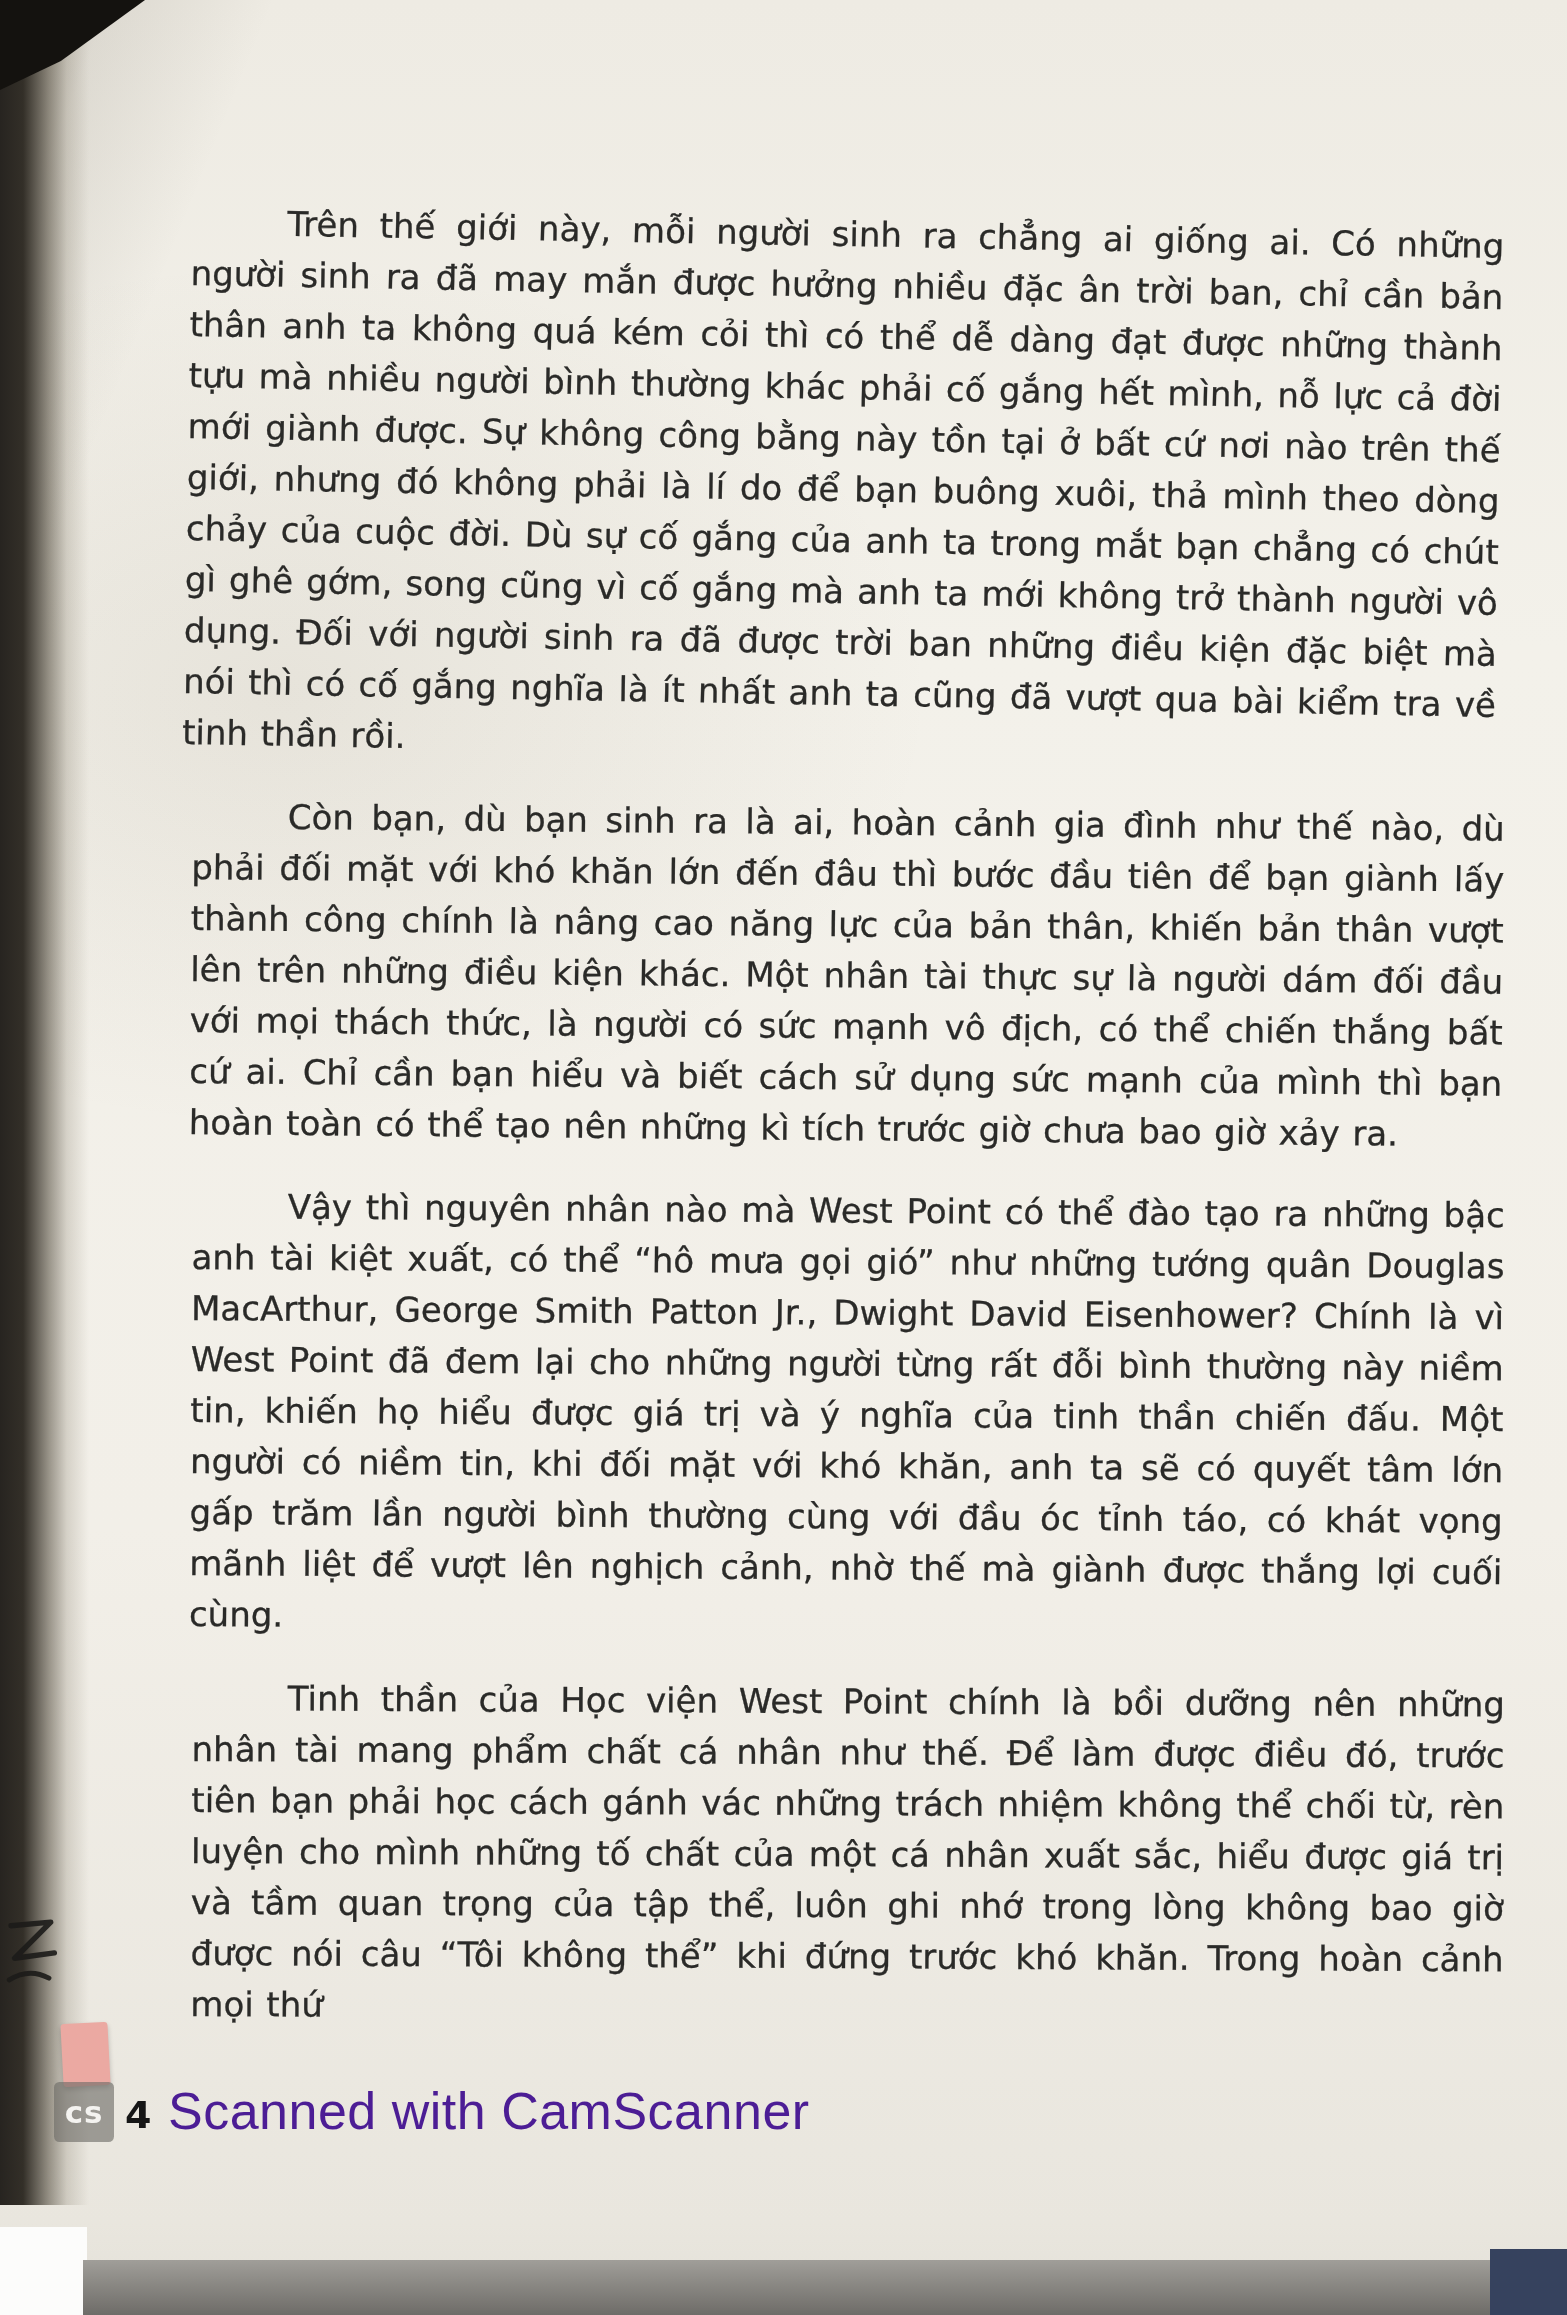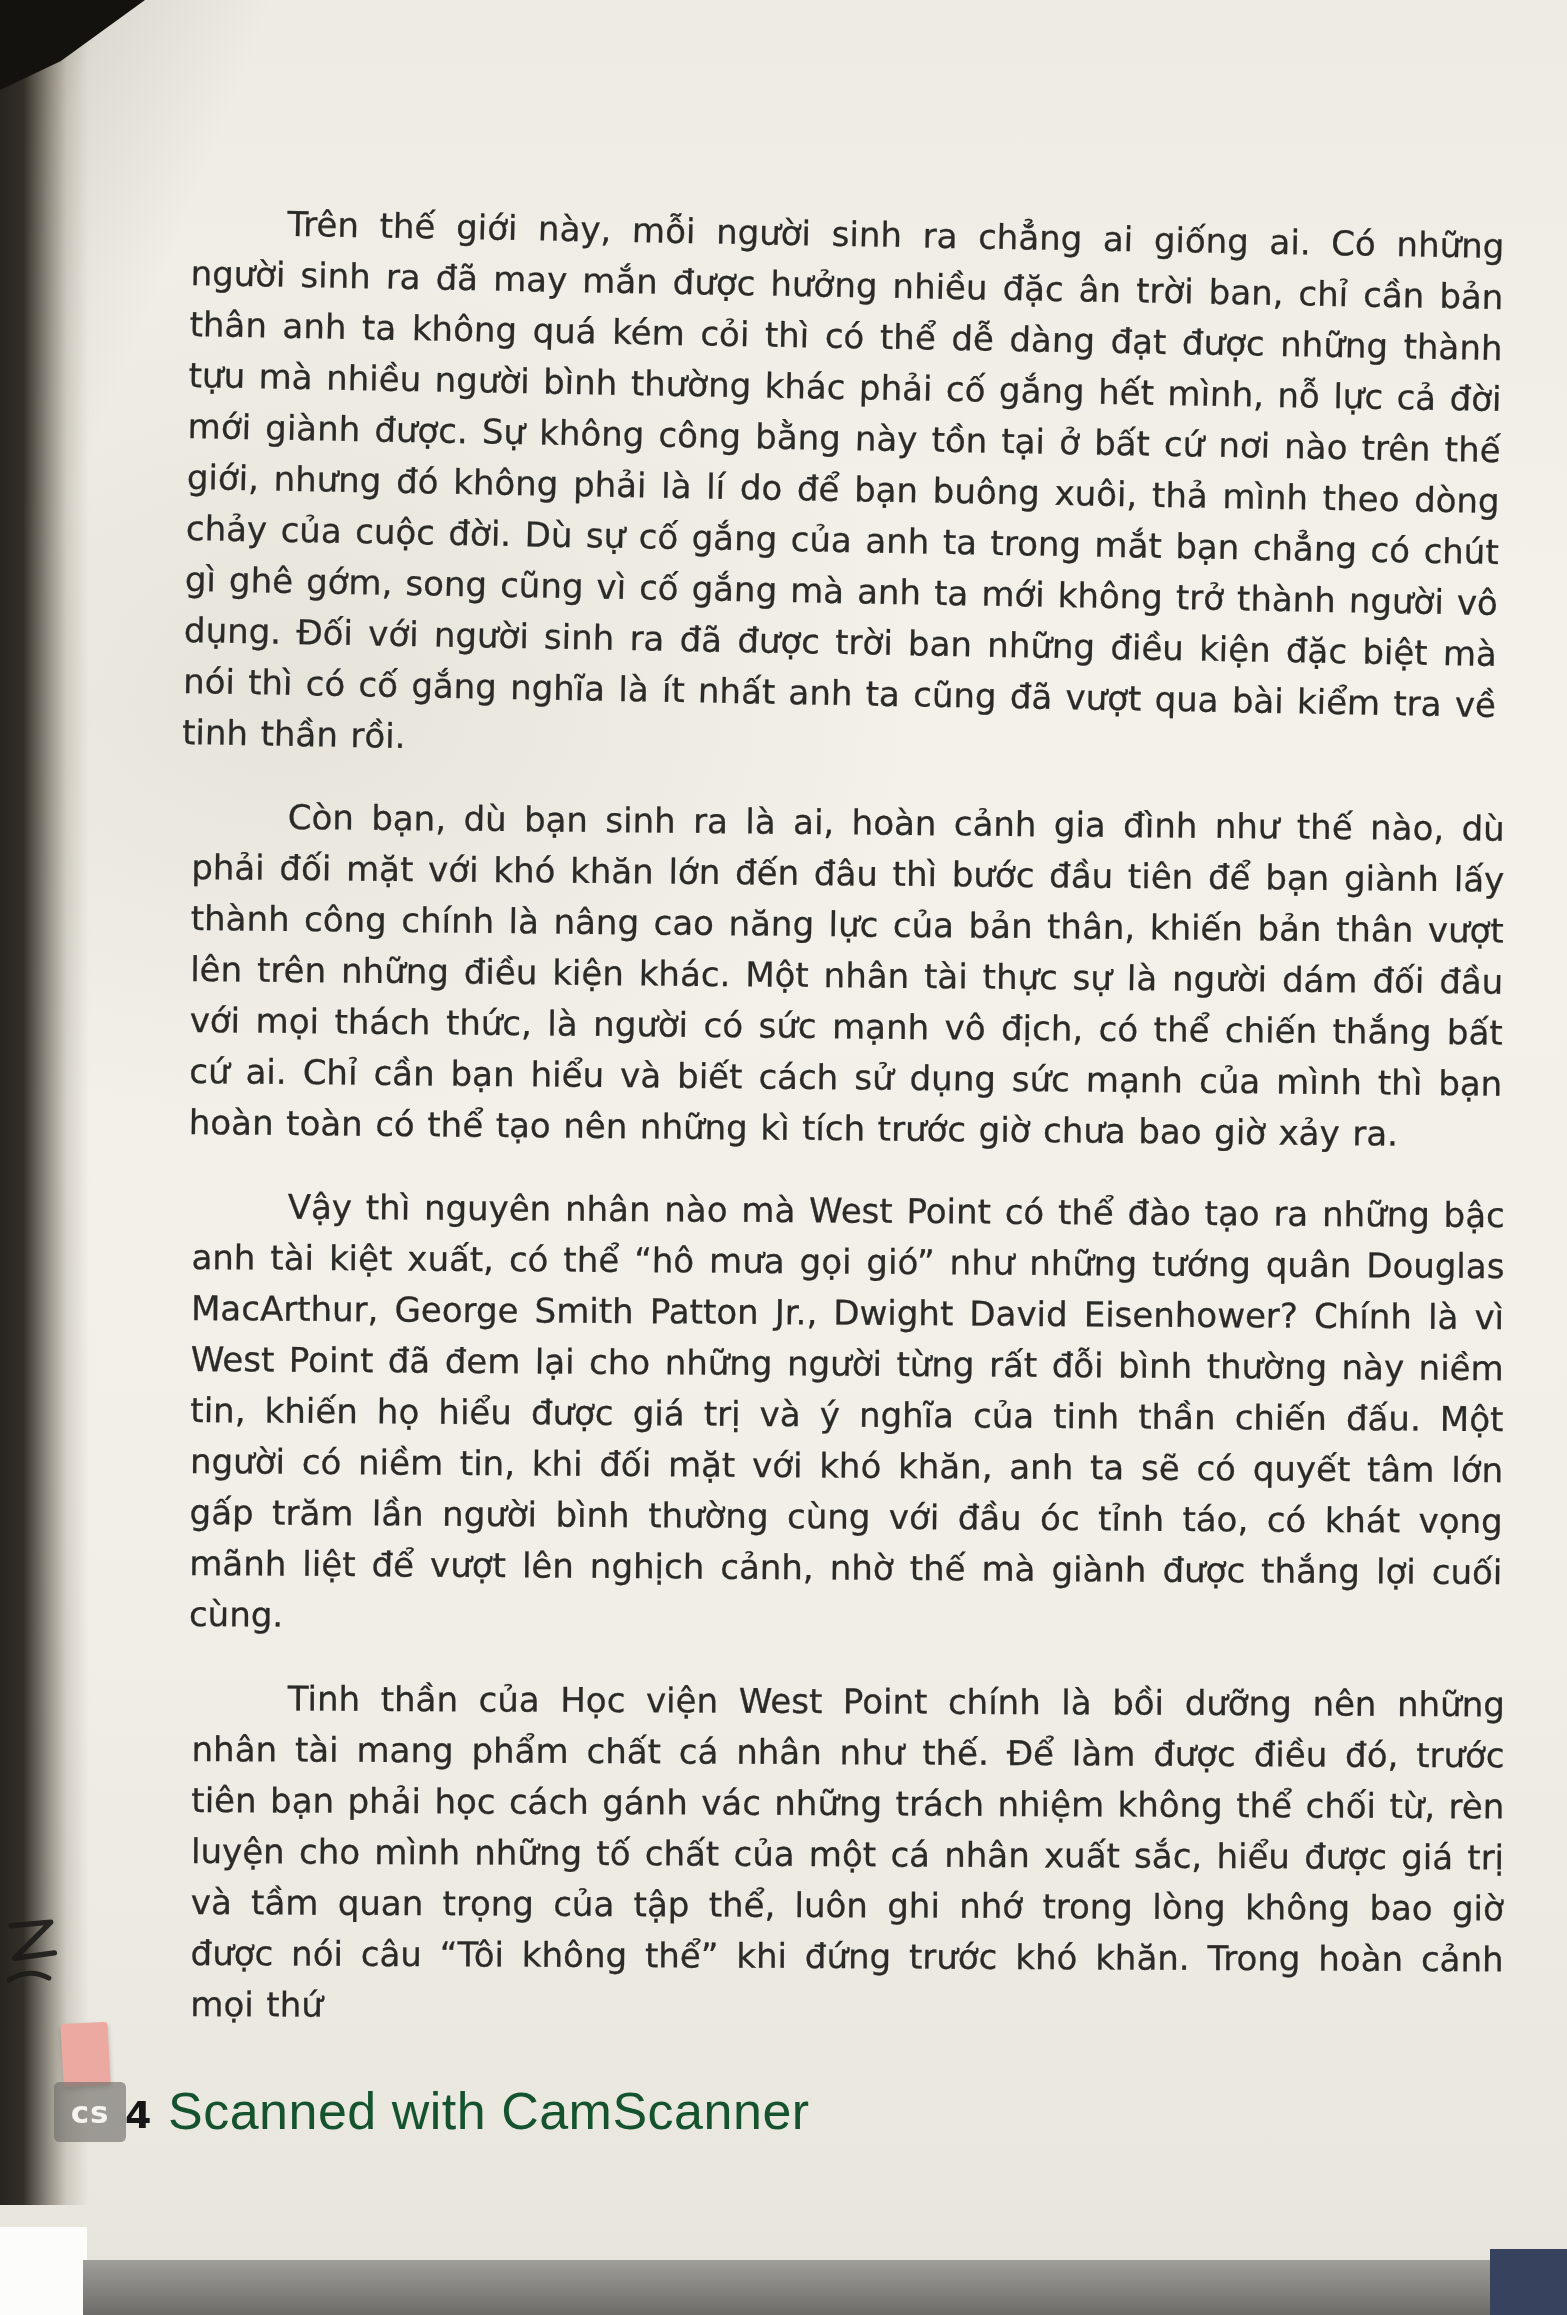--- a/index.html
+++ b/index.html
@@ -55,36 +55,36 @@
   .pink-tab {
     position:absolute; left:62px; top:2023px; width:47px; height:63px;
     background:#eba9a2;
     border-radius:3.6px;
     transform:rotate(-3deg);
     box-shadow:0 2.7px 5.4px rgba(0,0,0,0.22);
   }
 
   
   .cs-logo {
-    position:absolute; left:54px; top:2082px; width:72px; height:60px;
+    position:absolute; left:54px; top:2082px; width:60px; height:60px;
     background:rgba(108,106,102,0.62);
     border-radius:5.4px;
     color:#f4f3f0;
     font-size:31px; font-weight:bold; letter-spacing:0.9px;
     display:flex; align-items:center; justify-content:center;
     text-transform:lowercase;
   }
   .page-number {
     position:absolute; left:125px; top:2093px;
     font-size:38px; color:#161616; font-weight:bold;
   }
   .wm-text {
     position:absolute; left:168px; top:2081px;
     font-size:52px; font-weight:400;
-    color:#14532d;
+    color:#4c1d95;
     letter-spacing:0.5px;
     font-family:"Liberation Sans","DejaVu Sans",sans-serif;
   }
 
   
   .corner-bl-white { position:absolute; left:0; top:2227px; width:87px; height:89px; background:#fcfcfb; }
   .bottom-band {
     position:absolute; left:83px; right:0; top:2260px; height:56px;
     background:linear-gradient(to bottom,#a09e99,#6d6b67);
   }

